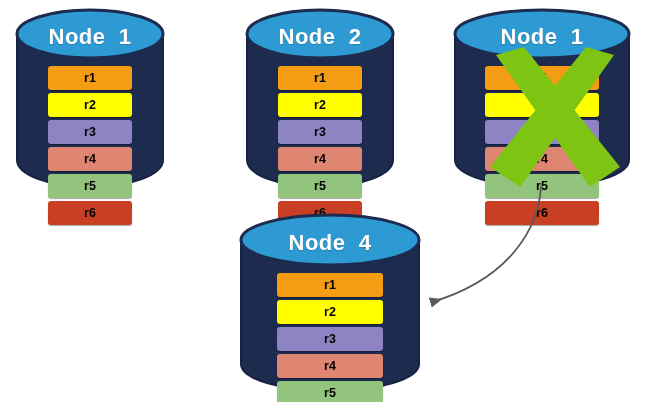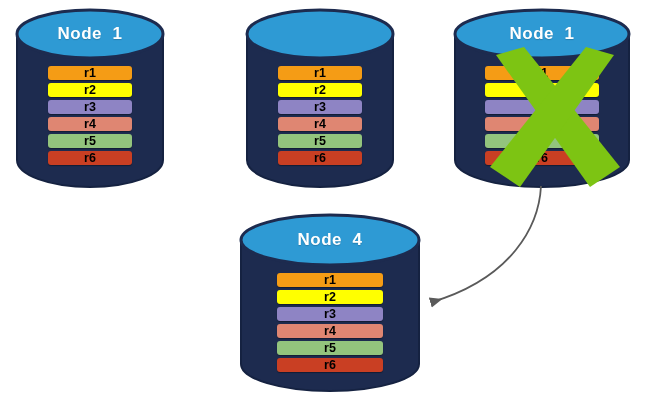--- a/index.html
+++ b/index.html
@@ -29,34 +29,34 @@
     left: 0;
     top: 0;
     overflow: visible;
   }
   .node-title {
     position: absolute;
     width: 100%;
     text-align: center;
     color: #ffffff;
     font-weight: bold;
-    font-size: 17px;
+    font-size: 22px;
     letter-spacing: 0.5px;
     text-shadow: 0 1px 1px rgba(0,0,0,0.18);
     white-space: pre;
     pointer-events: none;
   }
   .rows {
     position: absolute;
     left: 0;
     right: 0;
   }
   .row {
     position: relative;
-    height: 14px;
+    height: 24px;
     margin-bottom: 3px;
     border-radius: 3px;
     box-shadow: 0 1px 1px rgba(0,0,0,0.35);
   }
   .row:last-child { margin-bottom: 6px; }
   .row-label {
     position: absolute;
     left: 0;
     right: 0;
     top: 50%;
@@ -111,20 +111,21 @@
       <span class="row-label">r6</span>
     </div>
   </div>
 </div>
 
 <div class="node" style="left:244px; top:7px; width:152px; height:180px;">
   <svg class="node-svg" width="152" height="180" viewBox="0 0 152 180">
     <path d="M3,27 L3,153 A73,27 0 0 0 149,153 L149,27 Z" fill="#1d2b4f" stroke="#152241" stroke-width="2"></path>
     <ellipse cx="76" cy="27" rx="73" ry="24" fill="#2e9ad4" stroke="#1d2b4f" stroke-width="3"></ellipse>
   </svg>
+  <div class="node-title" style="top:17px;">Node  2</div>
   <div class="rows" style="top:59px; left:34px; right:34px;">
     <div class="row" style="background:#f59c15;">
       <span class="row-label">r1</span>
     </div>
     <div class="row" style="background:#ffff00;">
       <span class="row-label">r2</span>
     </div>
     <div class="row" style="background:#8e84c4;">
       <span class="row-label">r3</span>
     </div>

